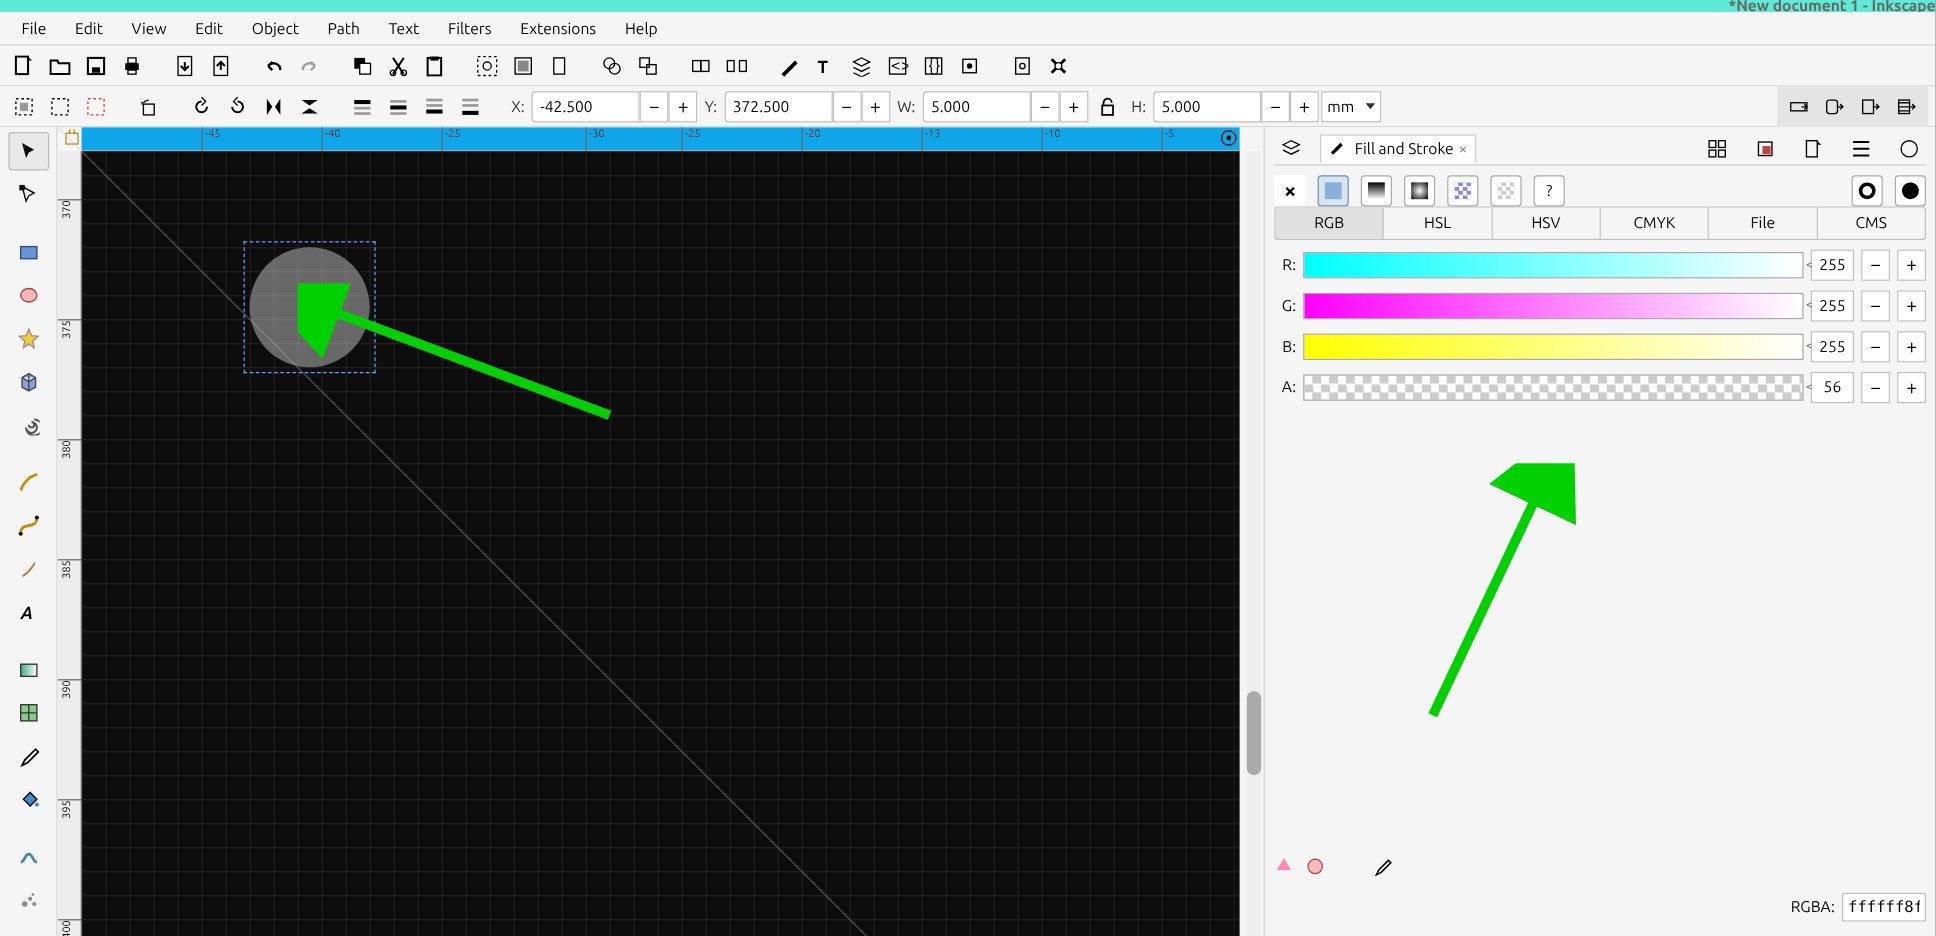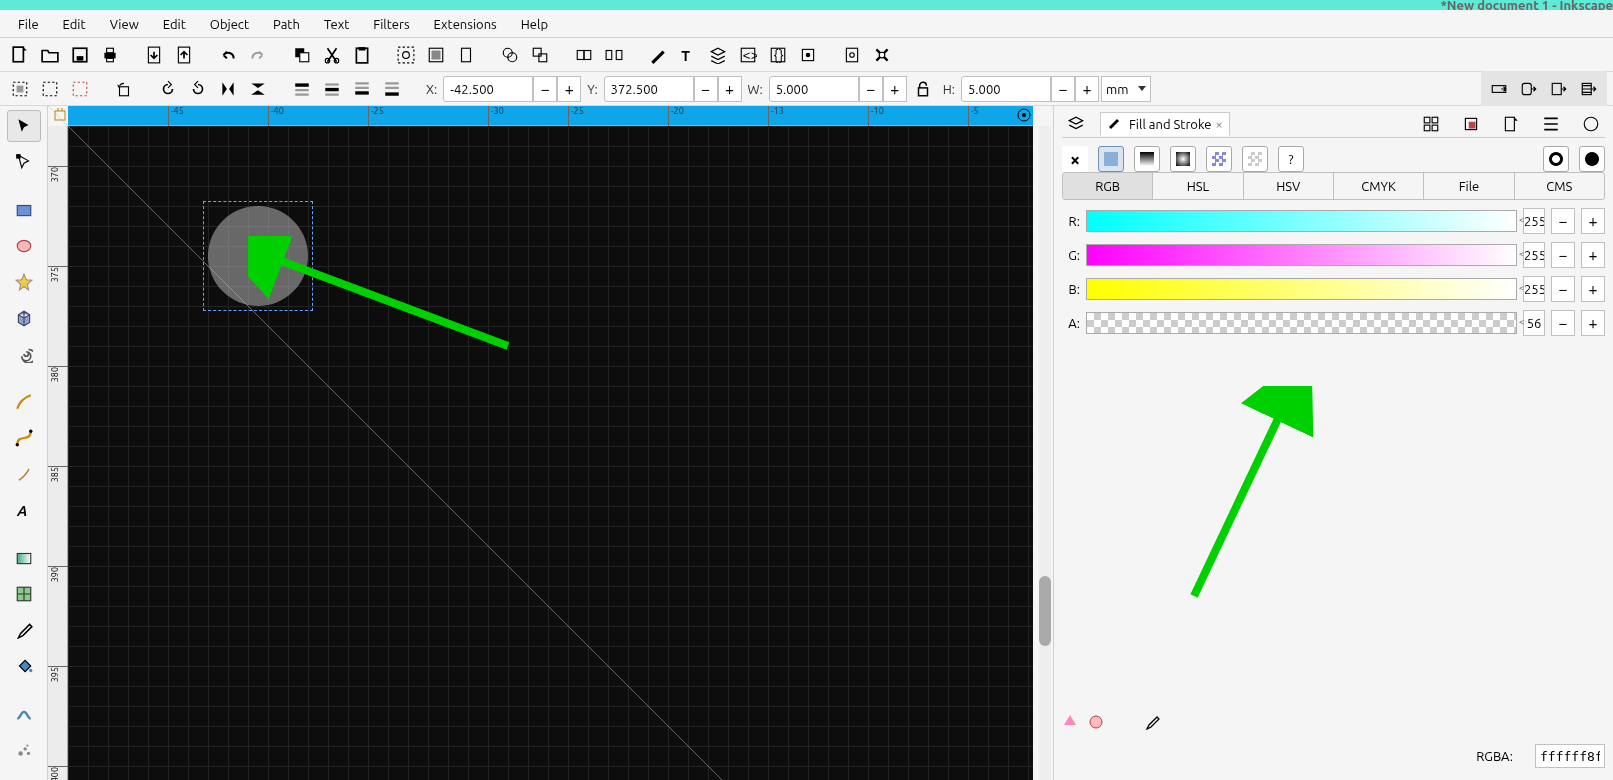--- a/index.html
+++ b/index.html
@@ -56,23 +56,23 @@
 .paint-btn.active { background:#d8e4f0; border-color:#7090b0; }
 .flat-label { font-weight:bold; margin:8px 0 4px 0; }
 .mode-tabs { display:flex; border:1px solid #c0c0c0; border-radius:3px; overflow:hidden; }
 .mode-tab { flex:1; text-align:center; padding:6px 0; border-right:1px solid #c0c0c0; cursor:pointer; }
 .mode-tab:last-child { border-right:none; }
 .mode-tab.active { background:#e0e0e0; }
 .slider-row { display:flex; align-items:center; gap:6px; margin-top:8px; }
 .slider-row .lab { width:18px; text-align:right; }
 .gradient-bar { flex:1; height:22px; border:1px solid #aaa; position:relative; }
 .gradient-bar::after { content:"<"; font-size:9px; position:absolute; right:-8px; top:4px; color:#555; }
-.val-input { width:22px; height:26px; border:1px solid #c0c0c0; text-align:center; }
+.val-input { width:36px; height:26px; border:1px solid #c0c0c0; text-align:center; }
 .mini-step { width:24px; height:26px; border:1px solid #c0c0c0; background:#fff; display:flex; align-items:center; justify-content:center; font-size:16px; cursor:pointer; }
-.rgba-row { margin-top:auto; display:flex; align-items:center; justify-content:flex-end; gap:22px; padding:8px 0; }
+.rgba-row { margin-top:auto; display:flex; align-items:center; justify-content:flex-end; gap:6px; padding:8px 0; }
 .rgba-input { width:70px; height:24px; border:1px solid #c0c0c0; padding:0 4px; font-family:monospace; }
 .pick-row { display:flex; align-items:center; gap:10px; padding:6px 0; }
 .arrow2 { position:absolute; pointer-events:none; }
 
 svg.ico { width:18px; height:18px; }
 </style>
 </head>
 <body>
 
 <div class="titlebar"><span>*New document 1 - Inkscape</span></div>

